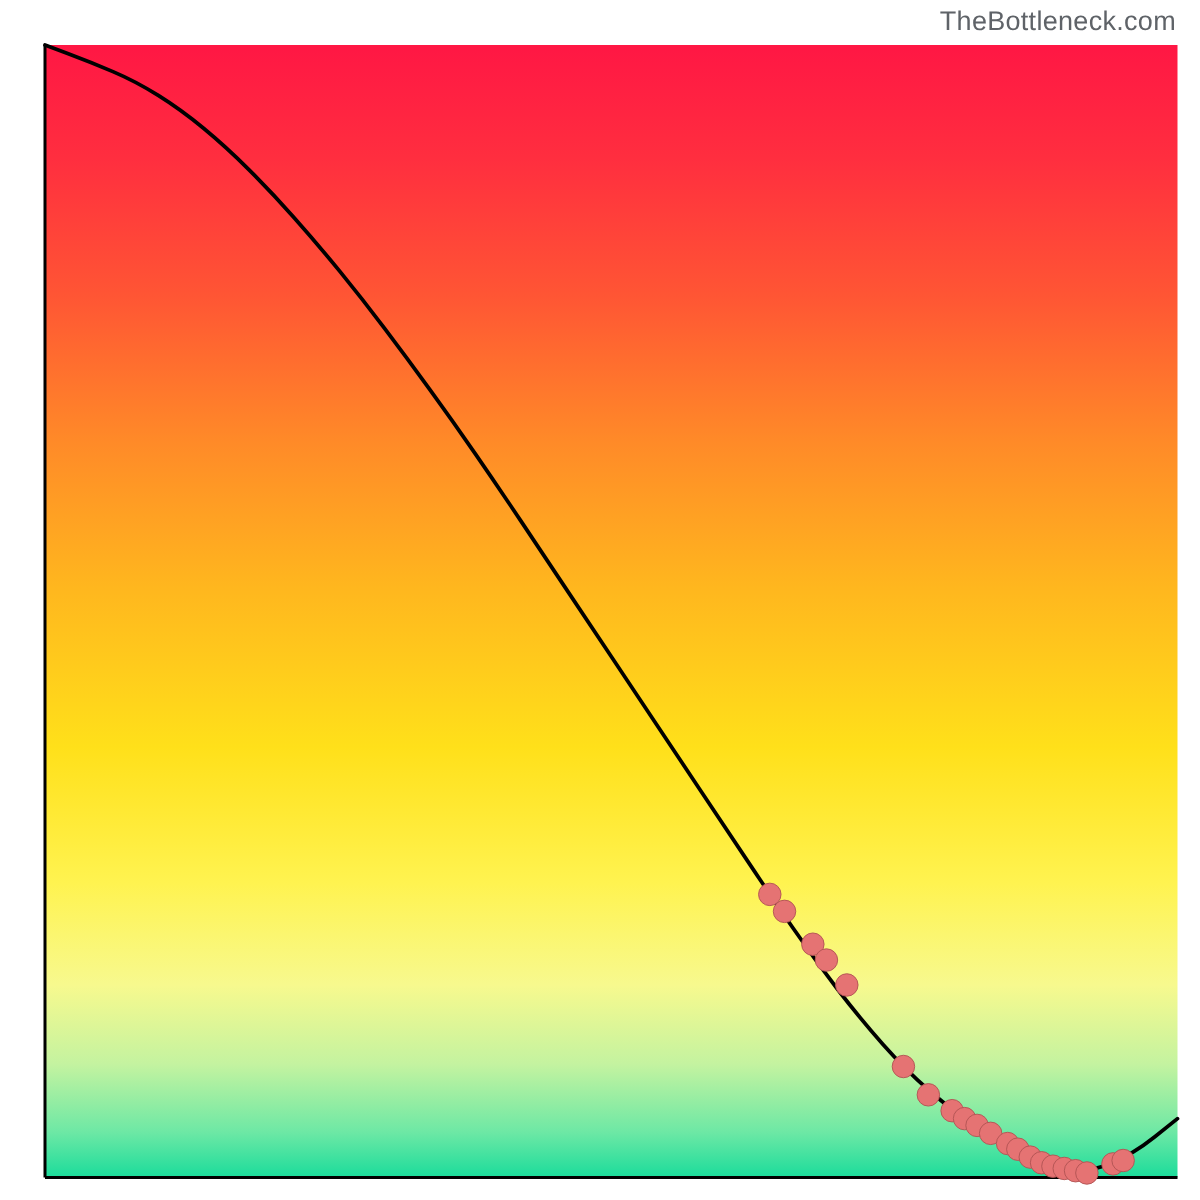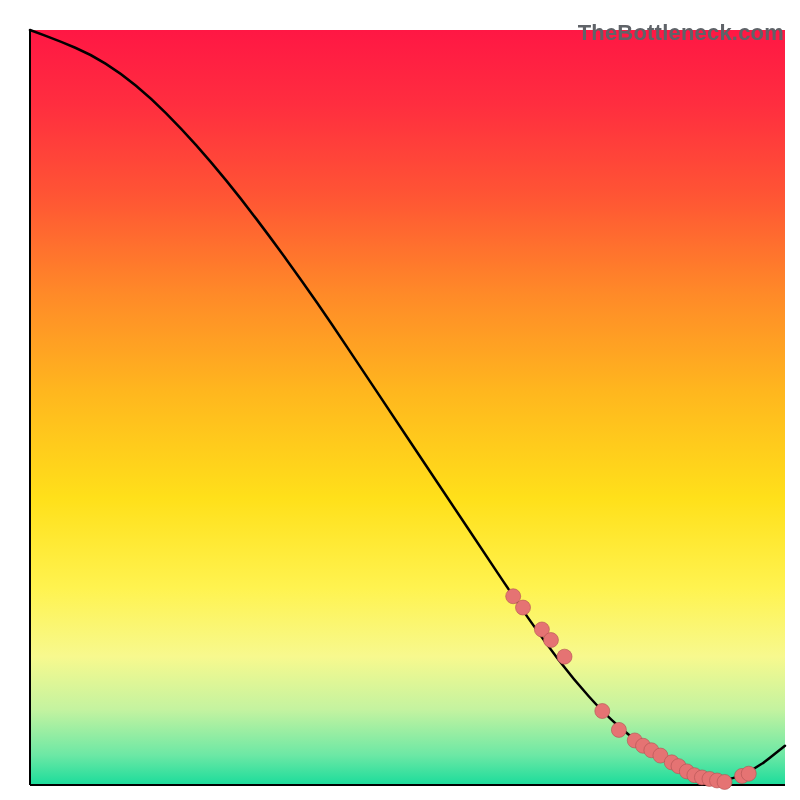--- a/index.html
+++ b/index.html
@@ -11,24 +11,24 @@
     font-family: Arial, Helvetica, sans-serif;
     overflow: hidden;
   }
   .chart-container {
     position: relative;
     width: 800px;
     height: 800px;
   }
   .watermark {
     position: absolute;
-    top: 20px;
+    top: 4px;
     right: 16px;
-    font-size: 22px;
-    font-weight: 700;
+    font-size: 18px;
+    font-weight: 400;
     color: #5f6368;
     letter-spacing: 0.2px;
     z-index: 10;
   }
   svg.chart {
     position: absolute;
     top: 0;
     left: 0;
     width: 800px;
     height: 800px;

